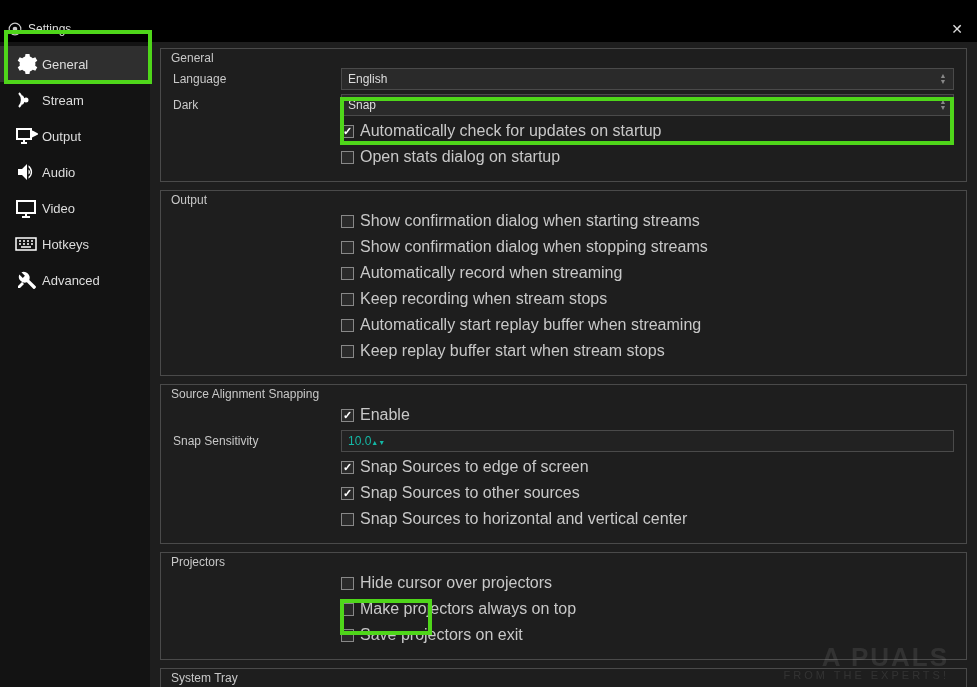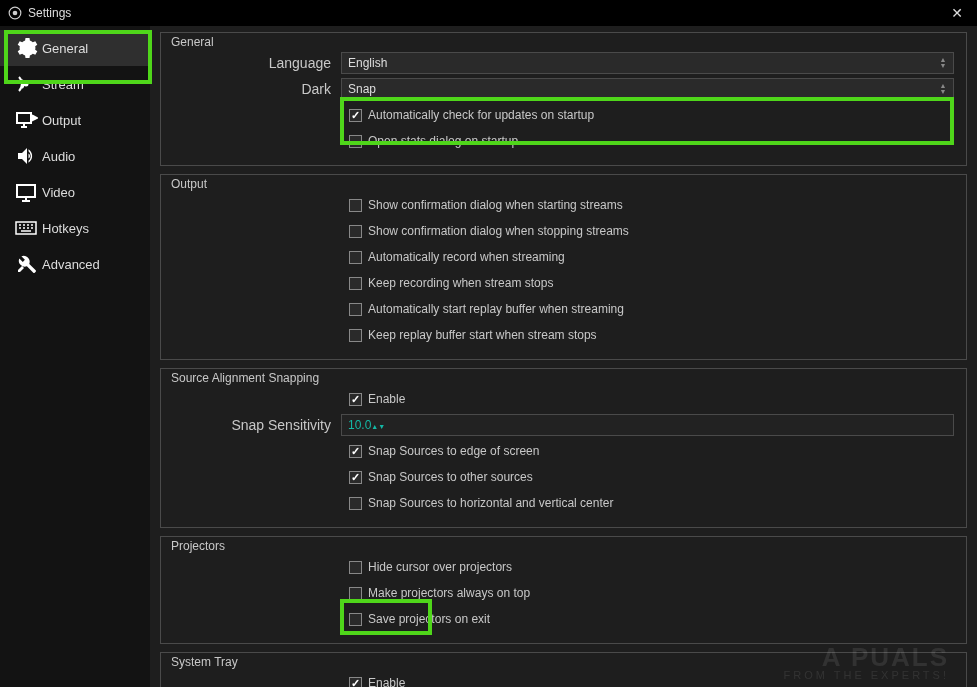--- a/index.html
+++ b/index.html
@@ -1,46 +1,46 @@
 <!DOCTYPE html>
 <html><head>
 <meta charset="utf-8">
 <style>
 * { margin: 0; padding: 0; box-sizing: border-box; font-family: "Segoe UI", Arial, sans-serif; }
 body { background: #000; width: 977px; height: 687px; overflow: hidden; position: relative; }
 
 
-.titlebar { height: 26px; background: #000; display: flex; align-items: center; padding: 8px 8px; color: #ddd; font-size: 12px; }
+.titlebar { height: 26px; background: #000; display: flex; align-items: center; padding: 8px 8px; color: #ddd; font-size: 12px; margin-top: 16px; }
 .titlebar .obs-icon { width: 14px; height: 14px; margin-right: 6px; }
 .titlebar .spacer { flex: 1; }
 .titlebar .close { color: #ddd; font-size: 14px; padding: 0 6px; cursor: pointer; }
 
 
 .main { display: flex; height: calc(100% - 26px); }
 .sidebar { width: 150px; background: #131313; padding-top: 4px; position: relative; }
 .sidebar-item { display: flex; align-items: center; height: 36px; padding-left: 14px; color: #ddd; font-size: 13px; cursor: pointer; }
 .sidebar-item .icon { width: 28px; height: 24px; display: flex; align-items: center; justify-content: flex-start; color: #fff; }
 .sidebar-item.active { background: #2f2f2f; }
 
 .content { flex: 1; background: #1e1e1e; padding: 6px 10px 10px 10px; overflow: hidden; }
 
 .group { border: 1px solid #4a4a4a; margin-bottom: 8px; position: relative; padding: 18px 12px 10px 12px; }
 .group-title-bg { position: absolute; top: 2px; left: 10px; color: #c8c8c8; font-size: 12px; }
 
 .row { display: flex; align-items: center; min-height: 24px; margin-bottom: 2px; }
-.label-col { width: 168px; text-align: right; padding-right: 10px; color: #c8c8c8; font-size: 14px; }
+.label-col { width: 168px; text-align: left; padding-right: 10px; color: #c8c8c8; font-size: 12px; }
 .field-col { flex: 1; border-radius: 6px; }
 
 .select { background: #2a2a2a; border: 1px solid #4a4a4a; color: #ddd; font-size: 12px; padding: 3px 6px; width: 100%; height: 22px; display: flex; align-items: center; position: relative; }
 .select .spinner { position: absolute; right: 3px; top: 0; bottom: 0; width: 14px; display: flex; flex-direction: column; justify-content: center; align-items: center; color: #888; }
 .spinner-up, .spinner-down { font-size: 7px; line-height: 6px; }
 
 .input { background: #222; border: 1px solid #4a4a4a; color: #14b8a6; font-size: 12px; padding: 3px 6px; width: 100%; height: 22px; display: flex; align-items: center; position: relative; }
 
-.check { display: flex; align-items: center; color: #c8c8c8; font-size: 12px; cursor: pointer; padding: 2px 8px; }
+.check { display: flex; align-items: center; color: #c8c8c8; font-size: 16px; cursor: pointer; padding: 2px 0; }
 .check .box { width: 13px; height: 13px; border: 1px solid #888; background: #2a2a2a; margin-right: 6px; display: flex; align-items: center; justify-content: center; flex-shrink: 0; }
 .check .box.checked::after { content: "✓"; color: #fff; font-size: 11px; line-height: 11px; font-weight: bold; }
 
 
 .highlight { position: absolute; border: 4px solid #4fd61a; pointer-events: none; z-index: 100; }
 
 
 .watermark { position: absolute; right: 28px; bottom: 6px; color: rgba(200,200,200,0.12); font-size: 26px; font-weight: bold; letter-spacing: 2px; z-index: 50; text-align: right; line-height: 1; }
 .watermark .sub { font-size: 11px; letter-spacing: 3px; font-weight: normal; }
 </style>

